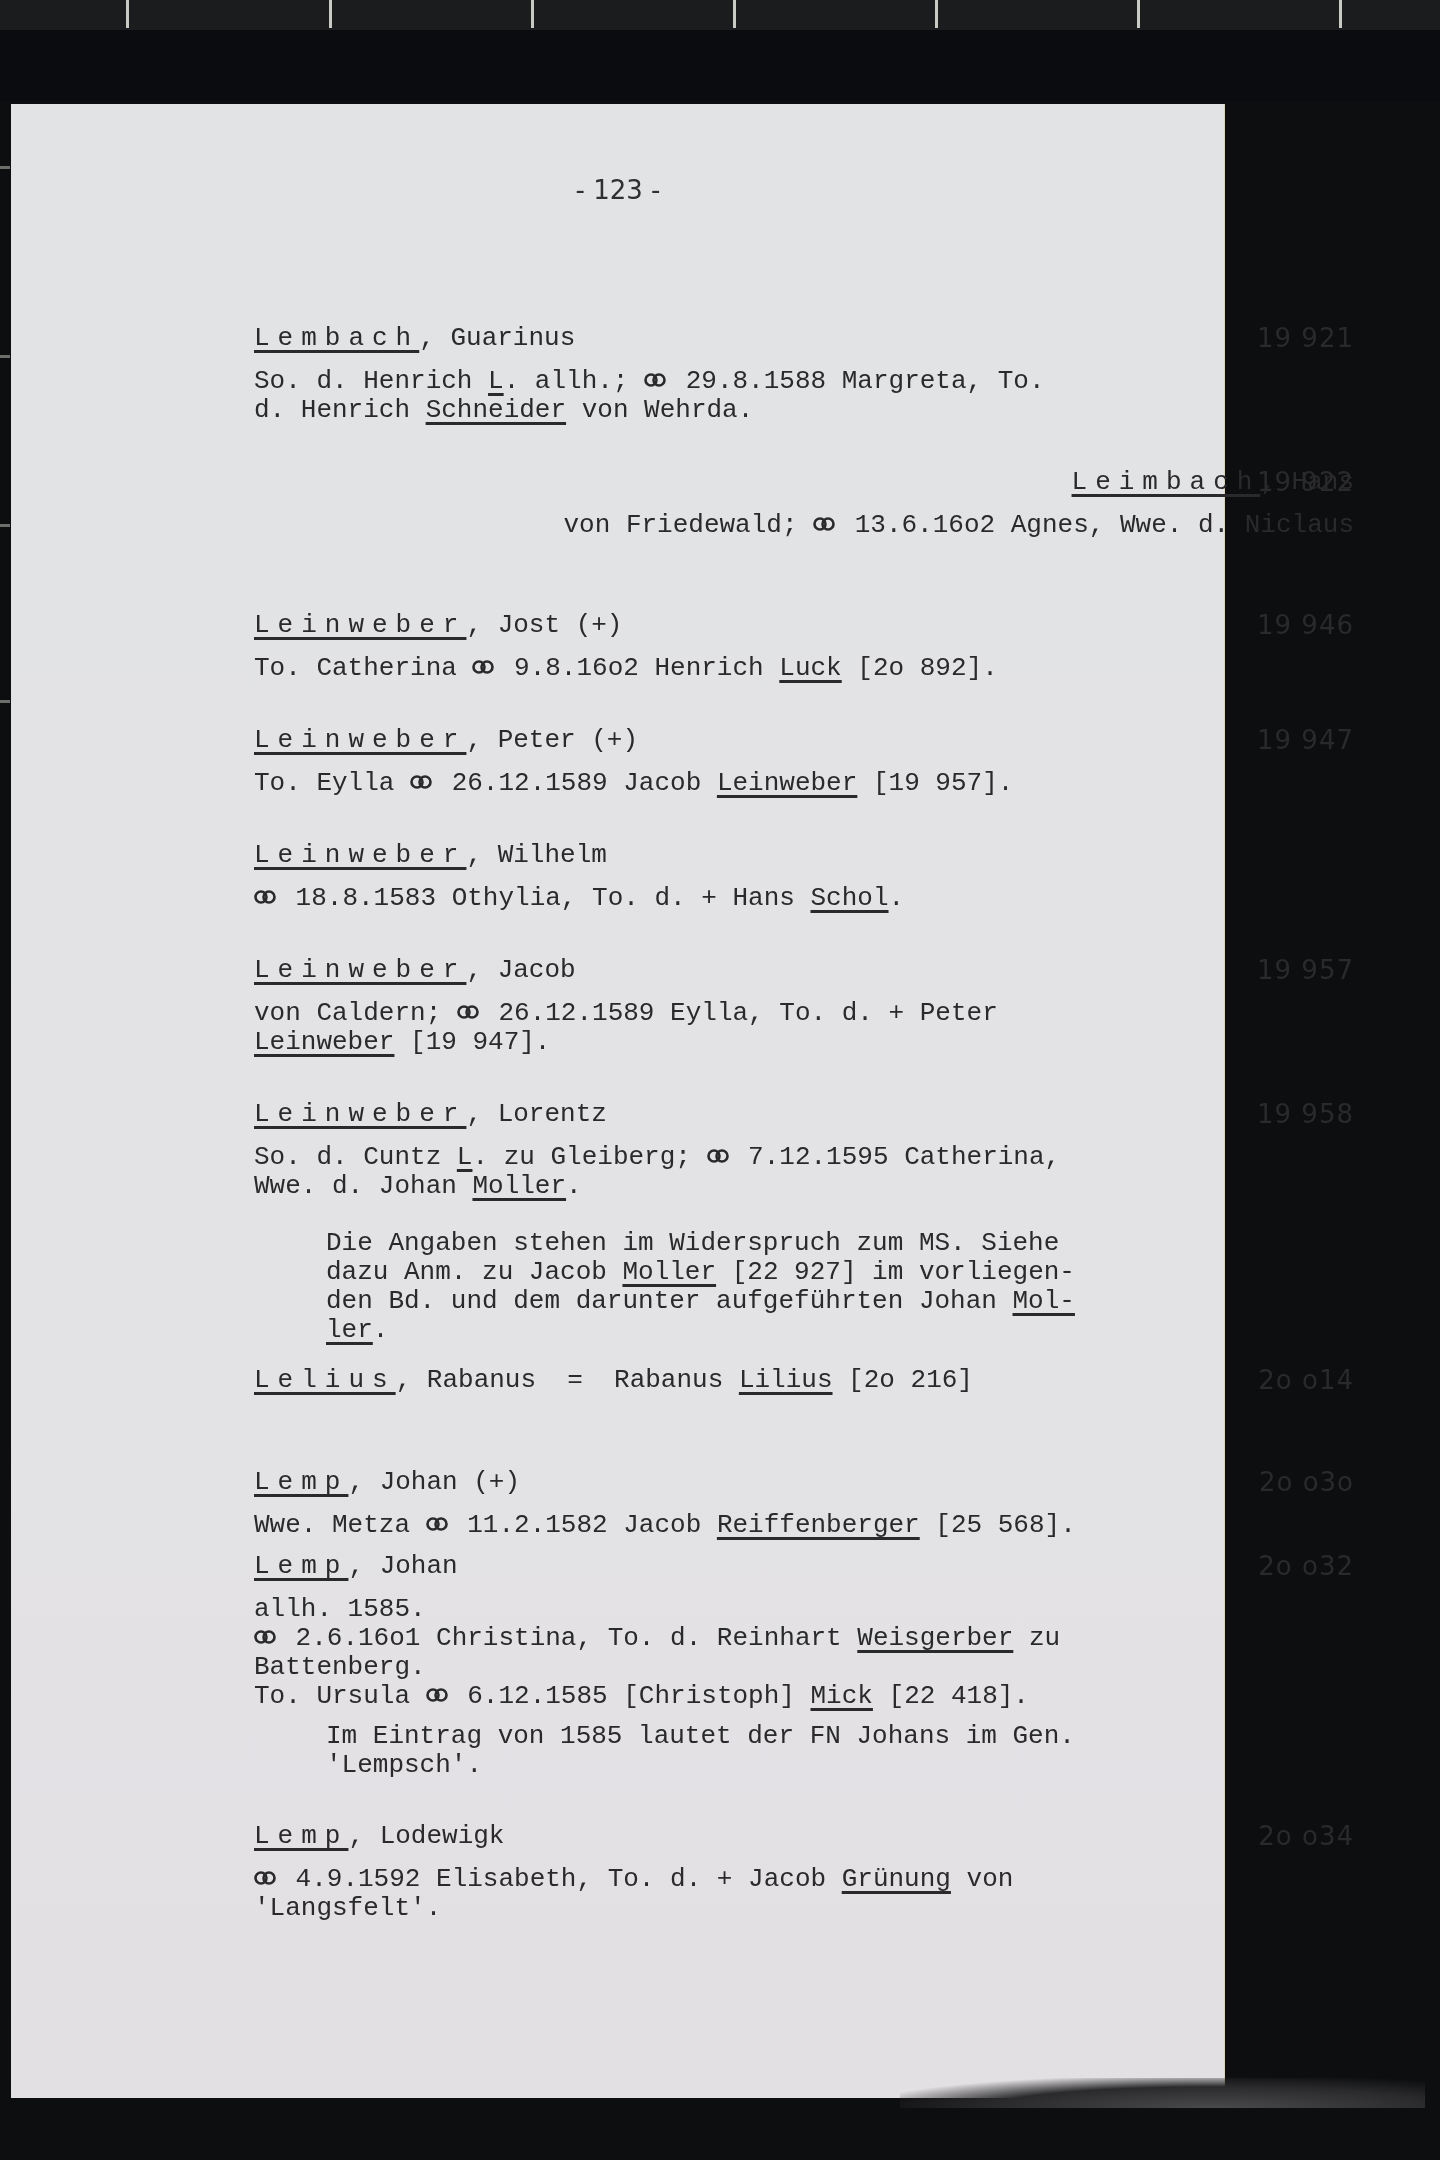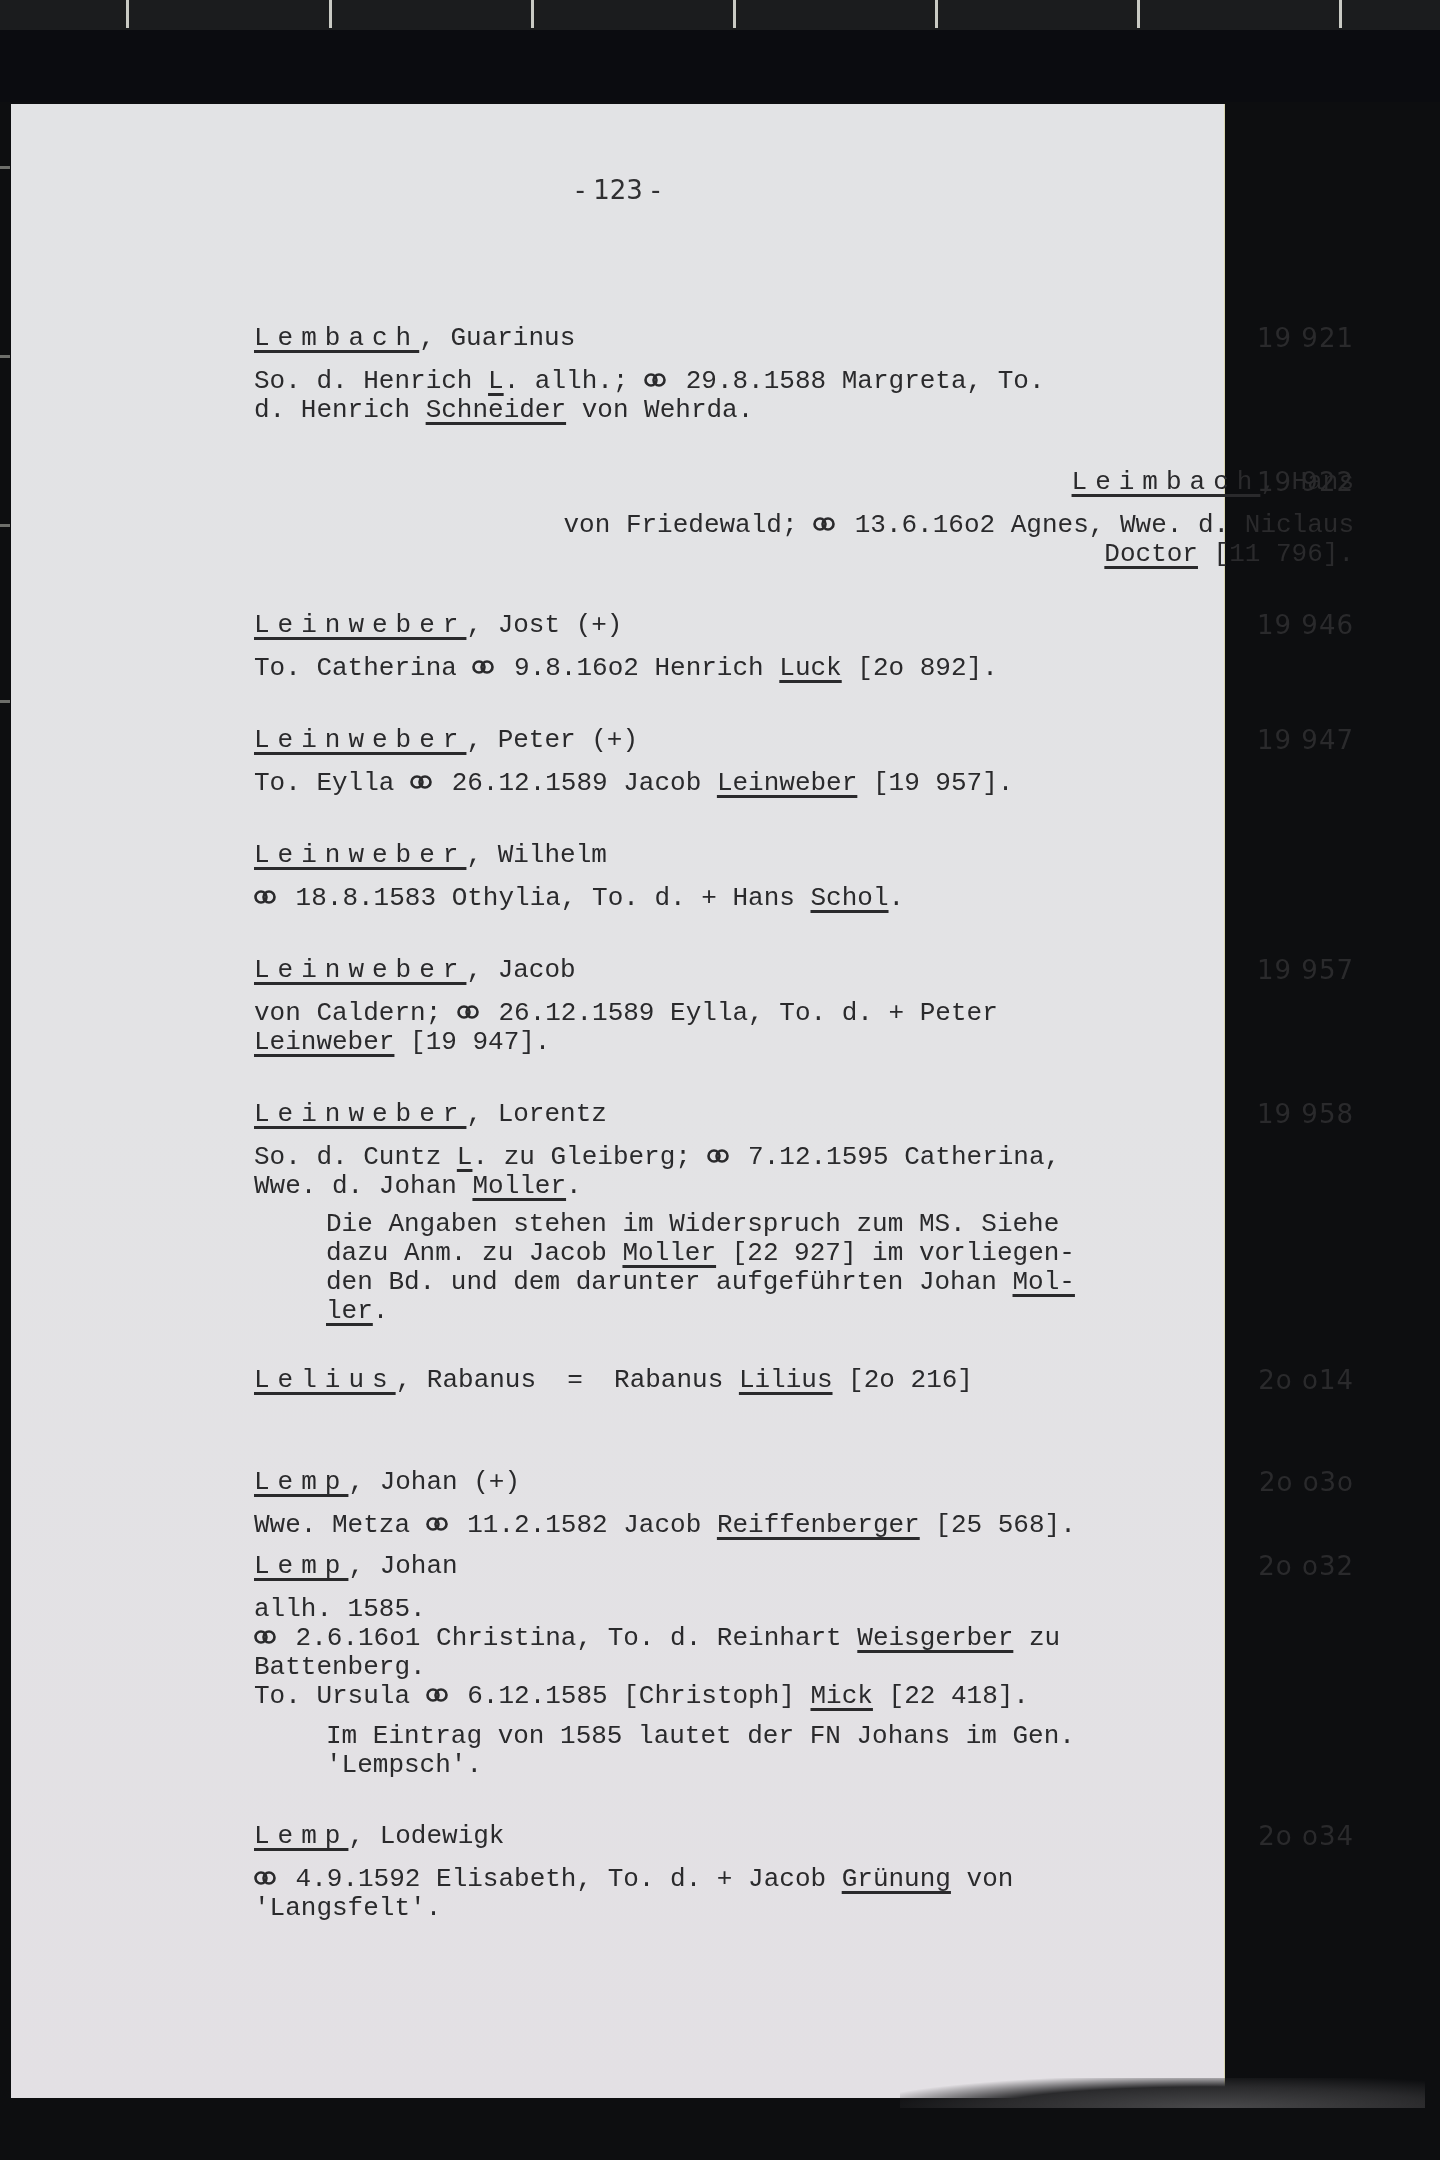--- a/index.html
+++ b/index.html
@@ -85,21 +85,21 @@
         <div class="body"><span class="line"><span>So. d. Henrich </span><u>L</u><span>. allh.; </span><svg class="marr" viewBox="0 0 22 14">
               <circle cx="7" cy="7" r="5.5" fill="none" stroke="#2a2a2c" stroke-width="2.6"></circle>
               <circle cx="15" cy="7" r="5.5" fill="none" stroke="#2a2a2c" stroke-width="2.6"></circle>
             </svg><span> 29.8.1588 Margreta, To.</span></span><span class="line"><span>d. Henrich </span><u>Schneider</u><span> von Wehrda.</span></span></div>
       </div>
       <div class="entry" style="top: 364px; text-align: right;">
         <div class="head"><span class="surname">Leimbach</span><span>, Hans</span><span class="ref-num">19 922</span></div>
         <div class="body"><span class="line"><span>von Friedewald; </span><svg class="marr" viewBox="0 0 22 14">
               <circle cx="7" cy="7" r="5.5" fill="none" stroke="#2a2a2c" stroke-width="2.6"></circle>
               <circle cx="15" cy="7" r="5.5" fill="none" stroke="#2a2a2c" stroke-width="2.6"></circle>
-            </svg><span> 13.6.16o2 Agnes, Wwe. d. Niclaus</span></span><span class="line"><u>Doctor</u><span> [11 796].</span></span></div>
+            </svg><span> 13.6.16o2 Agnes, Wwe. d. Niclaus</span></span></div>
       </div>
       <div class="entry" style="top: 507px;">
         <div class="head"><span class="surname">Leinweber</span><span>, Jost (+)</span><span class="ref-num">19 946</span></div>
         <div class="body"><span class="line"><span>To. Catherina </span><svg class="marr" viewBox="0 0 22 14">
               <circle cx="7" cy="7" r="5.5" fill="none" stroke="#2a2a2c" stroke-width="2.6"></circle>
               <circle cx="15" cy="7" r="5.5" fill="none" stroke="#2a2a2c" stroke-width="2.6"></circle>
             </svg><span> 9.8.16o2 Henrich </span><u>Luck</u><span> [2o 892].</span></span></div>
       </div>
       <div class="entry" style="top: 622px;">
         <div class="head"><span class="surname">Leinweber</span><span>, Peter (+)</span><span class="ref-num">19 947</span></div>
@@ -121,21 +121,21 @@
               <circle cx="7" cy="7" r="5.5" fill="none" stroke="#2a2a2c" stroke-width="2.6"></circle>
               <circle cx="15" cy="7" r="5.5" fill="none" stroke="#2a2a2c" stroke-width="2.6"></circle>
             </svg><span> 26.12.1589 Eylla, To. d. + Peter</span></span><span class="line"><u>Leinweber</u><span> [19 947].</span></span></div>
       </div>
       <div class="entry" style="top: 996px;">
         <div class="head"><span class="surname">Leinweber</span><span>, Lorentz</span><span class="ref-num">19 958</span></div>
         <div class="body"><span class="line"><span>So. d. Cuntz </span><u>L</u><span>. zu Gleiberg; </span><svg class="marr" viewBox="0 0 22 14">
               <circle cx="7" cy="7" r="5.5" fill="none" stroke="#2a2a2c" stroke-width="2.6"></circle>
               <circle cx="15" cy="7" r="5.5" fill="none" stroke="#2a2a2c" stroke-width="2.6"></circle>
             </svg><span> 7.12.1595 Catherina,</span></span><span class="line"><span>Wwe. d. Johan </span><u>Moller</u><span>.</span></span></div>
-        <div class="body note" style="margin-top: 9px;"><span class="line"><span>Die Angaben stehen im Widerspruch zum MS. Siehe</span></span><span class="line"><span>dazu Anm. zu Jacob </span><u>Moller</u><span> [22 927] im vorliegen-</span></span><span class="line"><span>den Bd. und dem darunter aufgeführten Johan </span><u>Mol-</u></span><span class="line"><u>ler</u><span>.</span></span></div>
+        <div class="body note" style="margin-top: 28px;"><span class="line"><span>Die Angaben stehen im Widerspruch zum MS. Siehe</span></span><span class="line"><span>dazu Anm. zu Jacob </span><u>Moller</u><span> [22 927] im vorliegen-</span></span><span class="line"><span>den Bd. und dem darunter aufgeführten Johan </span><u>Mol-</u></span><span class="line"><u>ler</u><span>.</span></span></div>
       </div>
       <div class="entry" style="top: 1262px;">
         <div class="head"><span class="surname">Lelius</span><span>, Rabanus  =  Rabanus </span><u>Lilius</u><span> [2o 216]</span><span class="ref-num">2o o14</span></div>
       </div>
       <div class="entry" style="top: 1364px;">
         <div class="head"><span class="surname">Lemp</span><span>, Johan (+)</span><span class="ref-num">2o o3o</span></div>
         <div class="body"><span class="line"><span>Wwe. Metza </span><svg class="marr" viewBox="0 0 22 14">
               <circle cx="7" cy="7" r="5.5" fill="none" stroke="#2a2a2c" stroke-width="2.6"></circle>
               <circle cx="15" cy="7" r="5.5" fill="none" stroke="#2a2a2c" stroke-width="2.6"></circle>
             </svg><span> 11.2.1582 Jacob </span><u>Reiffenberger</u><span> [25 568].</span></span></div>

